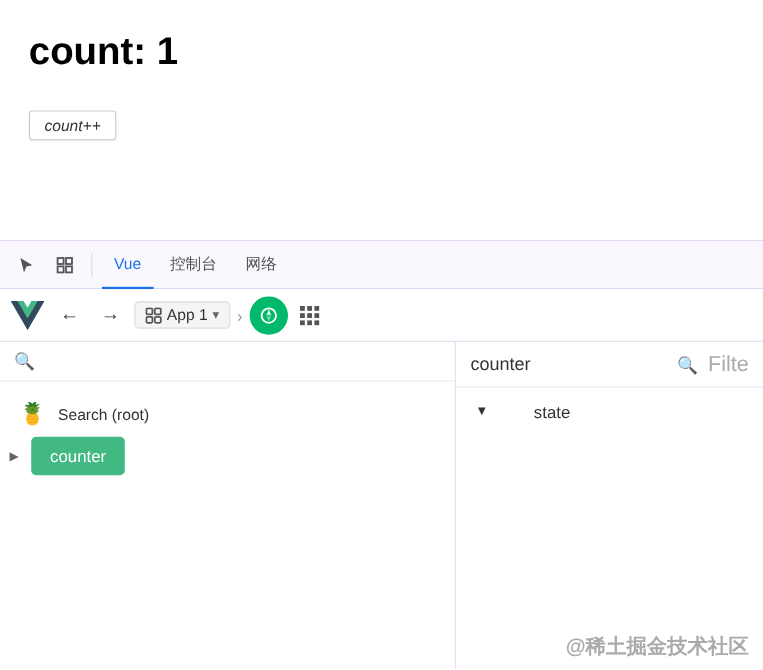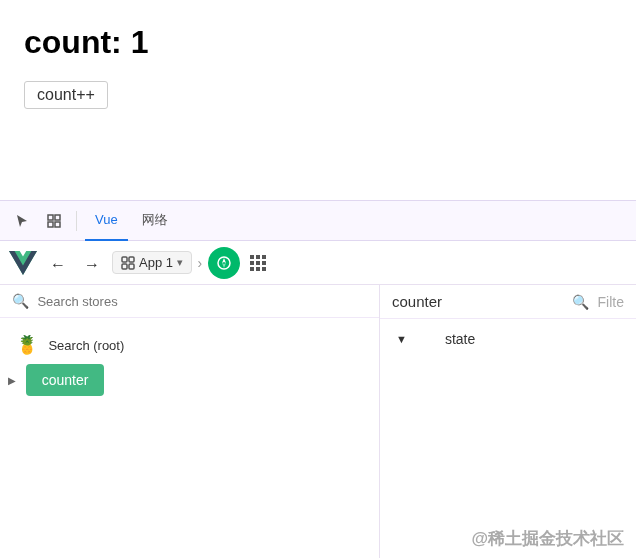--- a/index.html
+++ b/index.html
@@ -15,31 +15,32 @@
     .app-area {
       background: #fff;
       padding: 24px 24px 20px 24px;
       height: 200px;
     }
 
     .count-display {
       font-size: 32px;
       font-weight: 700;
       color: #000;
-      margin-bottom: 20px;
+      margin-bottom: 31px;
     }
 
     .count-btn {
       border: 1px solid #ccc;
       background: #fff;
       padding: 4px 12px;
-      font-size: 16px;
+      font-size: 13px;
       color: #333;
       cursor: pointer;
       border-radius: 3px;
+      font-style: italic;
     }
 
     
     .devtools {
       background: #fff;
       border-top: 1px solid #e0d7f0;
       height: 358px;
       display: flex;
       flex-direction: column;
     }
@@ -275,21 +276,21 @@
       font-weight: 500;
       flex: 1;
     }
 
     .right-search-icon {
       color: #999;
       font-size: 14px;
     }
 
     .filter-text {
-      font-size: 14px;
+      font-size: 18px;
       color: #aaa;
     }
 
     .right-content {
       padding: 12px 16px;
     }
 
     .state-section {
       margin-bottom: 12px;
     }
@@ -355,20 +356,23 @@
       <svg width="16" height="16" viewBox="0 0 16 16" fill="none">
         <rect x="2" y="2" width="5" height="5" stroke="#555" stroke-width="1.5" fill="none"></rect>
         <rect x="9" y="2" width="5" height="5" stroke="#555" stroke-width="1.5" fill="none"></rect>
         <rect x="2" y="9" width="5" height="5" stroke="#555" stroke-width="1.5" fill="none"></rect>
         <rect x="9" y="9" width="5" height="5" stroke="#555" stroke-width="1.5" fill="none"></rect>
       </svg>
     </div>
     <div class="toolbar-divider"></div>
     <div class="toolbar-tab active">
       <span>Vue</span>
+    </div>
+    <div class="toolbar-tab">
+      <span>控制台</span>
     </div>
     <div class="toolbar-tab">
       <span>网络</span>
     </div>
   </div>
 
   <div class="vue-toolbar">
     <div class="vue-logo">
       <svg viewBox="0 0 256 221" xmlns="http://www.w3.org/2000/svg">
         <path fill="#41B883" d="M204.8 0H256L128 220.8 0 0h97.92L128 51.2 157.44 0z"></path>
@@ -416,21 +420,20 @@
           <div class="grid-cell"></div>
       </div>
     </div>
   </div>
 
   <div class="main-content">
 
     <div class="left-panel">
       <div class="search-bar">
         <span class="search-icon">🔍</span>
-        <input class="search-input" type="text" style="font-size: 13px; color: rgb(170, 170, 170);" placeholder="Search stores">
       </div>
       <div class="store-list">
         <div class="store-item">
           <span class="emoji">🍍</span>
           <span>Search (root)</span>
         </div>
         <div style="display:flex;align-items:center;padding-left:8px;">
           <span class="left-arrow">▶</span>
           <div class="store-item-selected">
             <span>counter</span>

